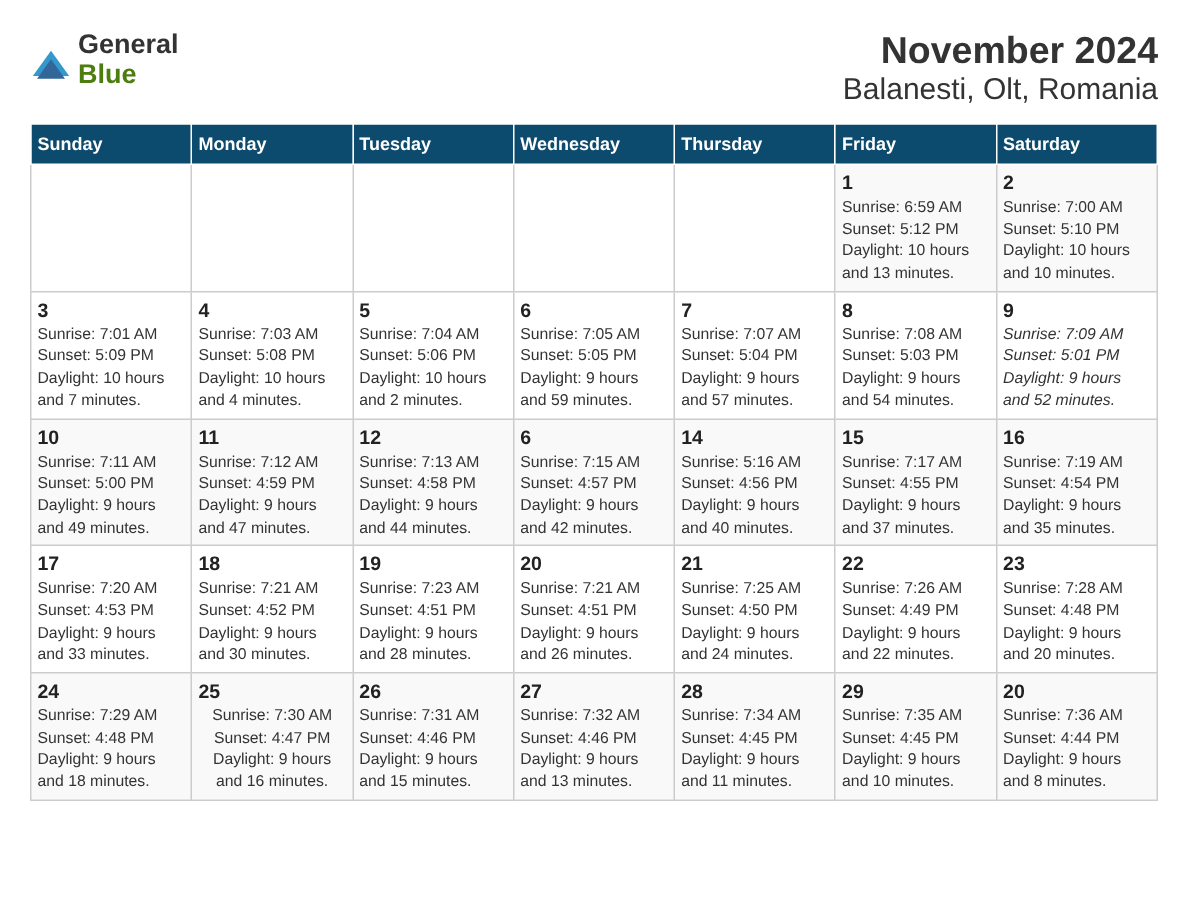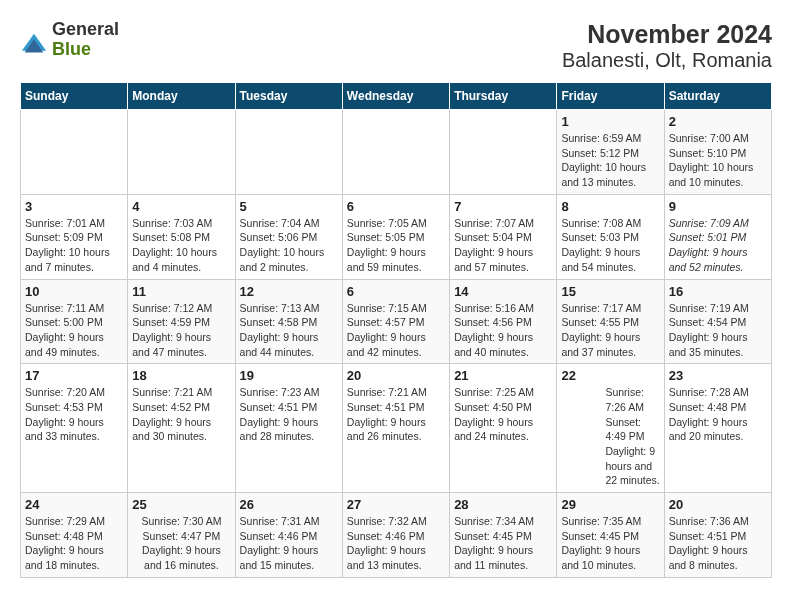--- a/index.html
+++ b/index.html
@@ -257,21 +257,21 @@
 Daylight: 9 hours and 26 minutes.</div>
         </td>
         <td>
           <span class="day-number">21</span>
           <div class="day-info" style="white-space: pre-line;">Sunrise: 7:25 AM
 Sunset: 4:50 PM
 Daylight: 9 hours and 24 minutes.</div>
         </td>
         <td>
           <span class="day-number">22</span>
-          <div class="day-info" style="white-space: pre-line; margin-left: 44px;">Sunrise: 7:26 AM
+          <div class="day-info" style="white-space: pre-line;">Sunrise: 7:26 AM
 Sunset: 4:49 PM
 Daylight: 9 hours and 22 minutes.</div>
         </td>
         <td>
           <span class="day-number">23</span>
           <div class="day-info" style="white-space: pre-line;">Sunrise: 7:28 AM
 Sunset: 4:48 PM
 Daylight: 9 hours and 20 minutes.</div>
         </td>
       </tr>
@@ -308,18 +308,18 @@
         </td>
         <td>
           <span class="day-number">29</span>
           <div class="day-info" style="white-space: pre-line;">Sunrise: 7:35 AM
 Sunset: 4:45 PM
 Daylight: 9 hours and 10 minutes.</div>
         </td>
         <td>
           <span class="day-number">20</span>
           <div class="day-info" style="white-space: pre-line;">Sunrise: 7:36 AM
-Sunset: 4:51 PM
+Sunset: 4:44 PM
 Daylight: 9 hours and 8 minutes.</div>
         </td>
       </tr>
     </tbody>
 </table>
 
 </body></html>

